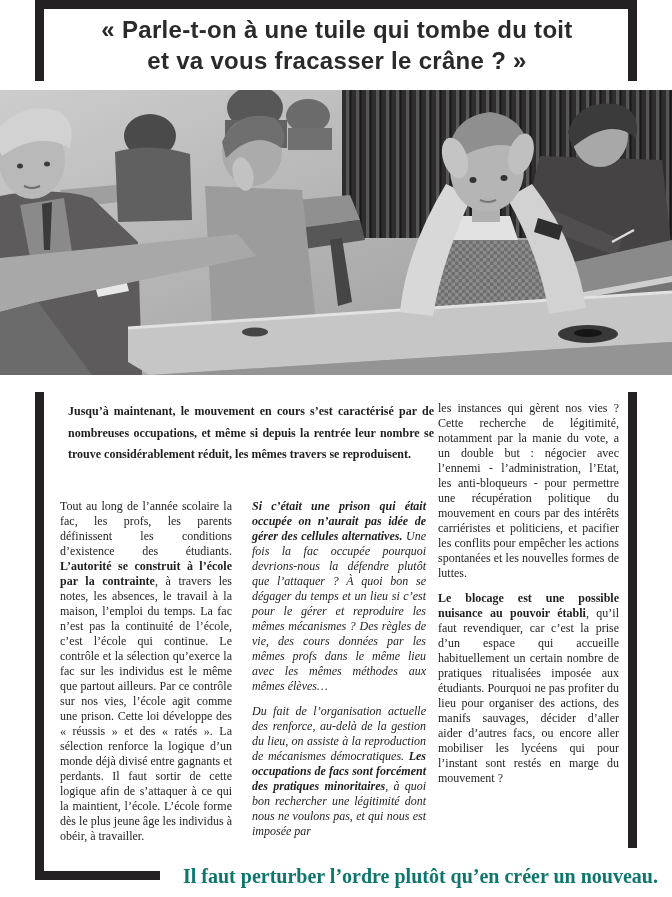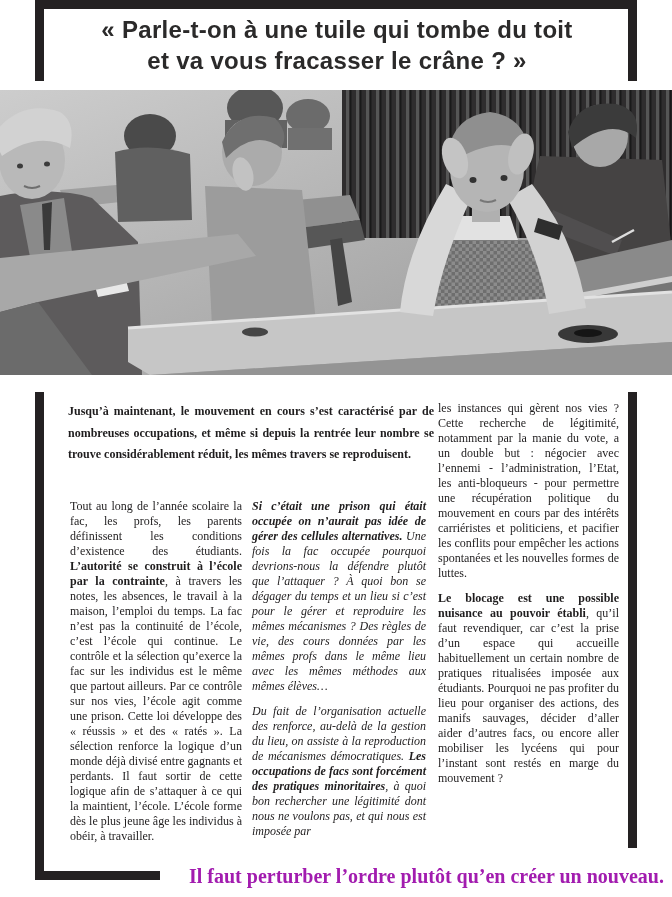--- a/index.html
+++ b/index.html
@@ -19,26 +19,26 @@
             font-size:24px;line-height:31px;letter-spacing:0.3px;}
   
   .photo{position:absolute;left:0;top:90px;width:672px;height:285px;}
   .photo svg{display:block;width:672px;height:285px;}
   
   .intro{position:absolute;left:68px;top:401px;width:366px;margin:0;
          font-weight:700;font-size:12px;line-height:21.5px;text-align:justify;}
   .col{position:absolute;font-size:12px;line-height:15px;text-align:justify;}
   .col p{margin:0 0 10px 0;}
   .col .b{font-weight:700;}
-  .col1{left:70px;top:499px;width:172px;}
+  .col1{left:60px;top:499px;width:172px;}
   .col2{left:252px;top:499px;width:174px;font-style:italic;}
   .col3{left:438px;top:401px;width:181px;}
   
-  .footer{position:absolute;left:170px;right:8px;top:864px;text-align:right;
-          font-weight:700;font-size:20px;line-height:24px;color:#a21caf;}
+  .footer{position:absolute;left:170px;right:14px;top:864px;text-align:right;
+          font-weight:700;font-size:20px;line-height:24px;color:#0f766e;}
 </style>
 </head>
 <body>
 
 <div class="page">
 
   <div class="bar bar-top"></div>
   <div class="bar bar-head-left"></div>
   <div class="bar bar-head-right"></div>
   <div class="bar bar-body-left"></div>

